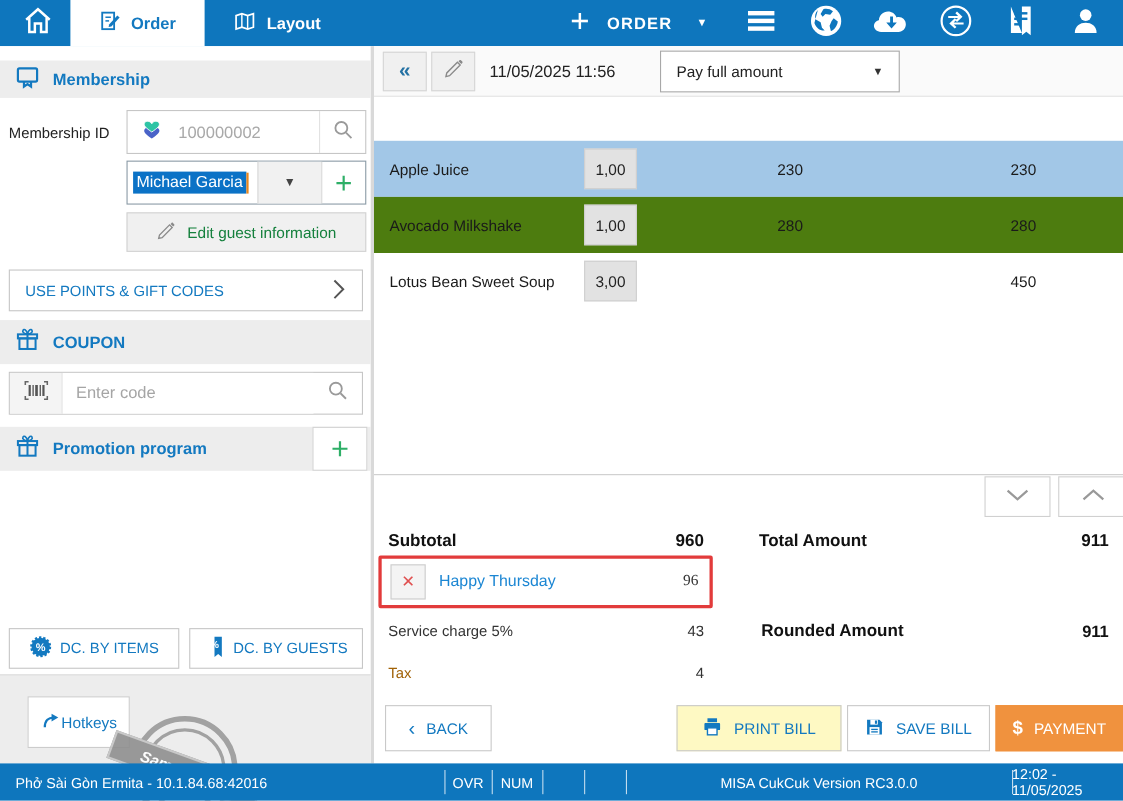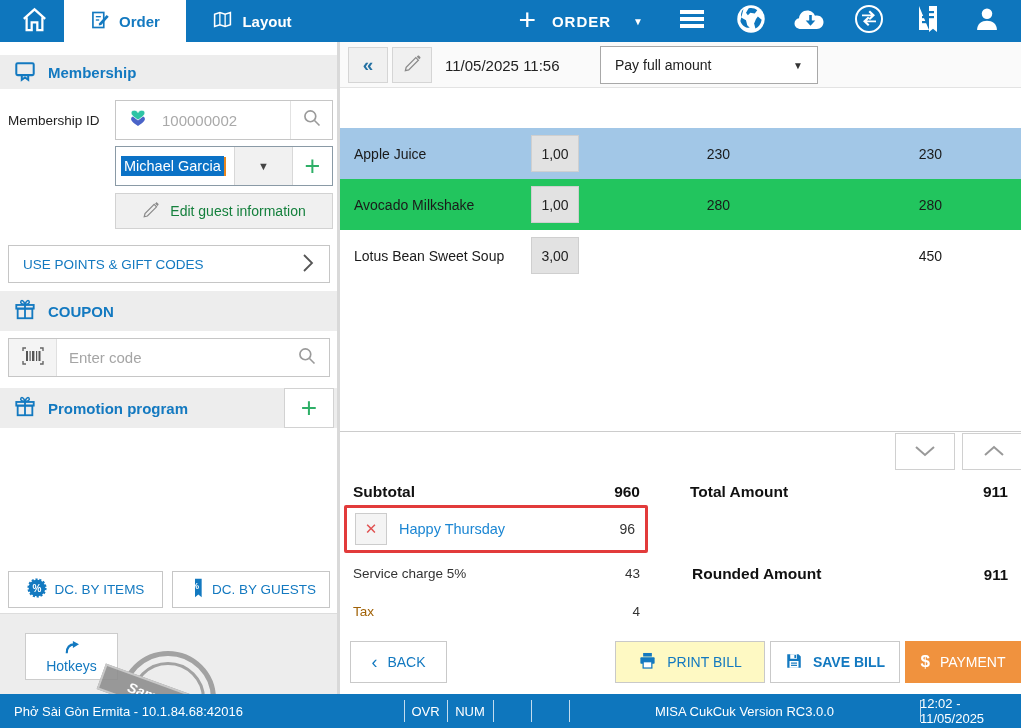--- a/index.html
+++ b/index.html
@@ -45,21 +45,21 @@
   .use-points-btn .chev { margin-left:auto; }
   .coupon-input { position:absolute; left:8px; top:296px; width:322px; height:39px; border:1px solid #c6c6c6; background:#fff; display:flex; align-items:stretch; }
   .barcode-cell { width:48px; background:#f4f4f4; border-right:1px solid #e0e0e0; display:flex; align-items:center; justify-content:center; cursor:pointer; }
   .coupon-input input { flex:1; border:0; outline:0; padding-left:12px; font-size:15px; color:#333; font-family:inherit; }
   .coupon-input input::placeholder { color:#a5a5a5; opacity:1; }
   .coupon-search { width:44px; display:flex; align-items:center; justify-content:center; cursor:pointer; }
   .promo-add-btn { position:absolute; right:3px; top:346px; width:50px; height:40px; background:#fff; border:1px solid #d2d2d2; display:flex; align-items:center; justify-content:center; color:#2eaf67; font-size:28px; font-weight:300; cursor:pointer; }
   .dc-btn { position:absolute; top:529px; height:37px; background:#fff; border:1px solid #c6c6c6; display:flex; align-items:center; justify-content:center; gap:8px; color:#1379c0; font-size:13.5px; cursor:pointer; }
   .dc-items { left:8px; width:155px; } .dc-guests { left:172px; width:158px; }
   .side-bottom { position:absolute; left:0; top:571px; width:337px; height:81px; background:#ededed; border-top:1px solid #ddd; }
-  .hotkeys-btn { position:absolute; left:25px; top:591px; width:93px; height:47px; background:#fff; border:1px solid #ccc; display:flex; flex-direction:column; align-items:center; justify-content:center; gap:1px; color:#1379c0; font-size:14px; cursor:pointer; }
+  .hotkeys-btn { position:absolute; left:25px; top:591px; width:93px; height:47px; background:#fff; border:1px solid #ccc; display:flex; flex-direction:row; align-items:center; justify-content:center; gap:1px; color:#1379c0; font-size:14px; cursor:pointer; }
   .stamp { position:absolute; left:120px; top:609px; width:96px; height:96px; opacity:.9; }
   .stamp .ring-outer { position:absolute; inset:0; border:5px solid #9a9a9a; border-radius:50%; }
   .stamp .ring-inner { position:absolute; inset:11px; border:3px solid #9a9a9a; border-radius:50%; }
   .stamp .banner { position:absolute; left:-23px; top:36px; width:142px; height:27px; background:#8f8f8f; border:2px solid #c4c4c4; transform:rotate(20deg); display:flex; align-items:center; justify-content:center; color:#fff; font-size:14px; font-weight:bold; font-style:italic; }
 
   
   .main { position:absolute; left:340px; top:42px; width:681px; height:652px; background:#fff; overflow:hidden; }
   .order-toolbar { position:absolute; left:0; top:0; width:681px; height:46px; background:#fafafa; border-bottom:1px solid #e3e3e3; }
   .tb-btn { position:absolute; top:5px; width:40px; height:36px; background:#f0f0f0; border:1px solid #d5d5d5; display:flex; align-items:center; justify-content:center; cursor:pointer; }
   .btn-collapse { left:8px; color:#2471a3; font-size:19px; font-weight:bold; }
@@ -70,54 +70,54 @@
 
   .items-header { position:absolute; left:0; top:46px; width:681px; height:40px; background:#fff; }
   .items-header span { position:absolute; top:0; height:40px; display:flex; align-items:center; font-size:14px; color:#1a1a1a; }
   .h-name { left:14px; }
   .h-qty { left:175px; width:80px; justify-content:center; font-weight:bold; }
   .h-cost { left:300px; width:120px; justify-content:center; font-weight:bold; }
   .h-amt { left:515px; width:120px; justify-content:center; font-weight:bold; }
 
   .item-row { position:absolute; left:0; width:681px; height:51px; cursor:pointer; }
   .row-0 { top:86px; background:#a2c7e7; }
-  .row-1 { top:137px; background:#22c55e; }
+  .row-1 { top:137px; background:#4d7c0f; }
   .row-2 { top:188px; background:#fff; }
   .item-row .c-name { position:absolute; left:14px; top:0; height:51px; display:flex; align-items:center; font-size:14px; color:#1a1a1a; }
   .qty-box { position:absolute; left:191px; top:7px; width:48px; height:37px; background:#e2e2e2; border:1px solid #cfcfcf; display:flex; align-items:center; justify-content:center; font-size:14px; color:#222; }
   .item-row .c-cost { position:absolute; left:290px; width:100px; top:0; height:51px; display:flex; align-items:center; justify-content:flex-end; font-size:14px; color:#1a1a1a; }
   .item-row .c-amt { position:absolute; left:502px; width:100px; top:0; height:51px; display:flex; align-items:center; justify-content:flex-end; font-size:14px; color:#1a1a1a; }
 
   .totals-divider { position:absolute; left:0; top:389px; width:681px; height:1px; background:#ccc; }
   .scroll-btn { position:absolute; top:391px; height:37px; background:#fff; border:1px solid #d0d0d0; display:flex; align-items:center; justify-content:center; cursor:pointer; }
   .scroll-down { left:555px; width:60px; }
   .scroll-up { left:622px; width:64px; }
 
   .t-label { position:absolute; display:flex; align-items:center; color:#111; }
   .t-value { position:absolute; display:flex; align-items:center; justify-content:flex-end; color:#111; }
   .lbl-subtotal { left:13px; top:437px; height:26px; font-size:15.5px; font-weight:bold; }
   .val-subtotal { left:200px; top:437px; width:100px; height:26px; font-size:15.5px; font-weight:bold; }
   .discount-box { position:absolute; left:4px; top:463px; width:304px; height:48px; background:#fff; border:3px solid #e23b3b; border-radius:2px; display:flex; align-items:center; }
   .discount-x { width:32px; height:32px; margin-left:8px; background:#f4f4f4; border:1px solid #ccc; display:flex; align-items:center; justify-content:center; color:#e05151; font-size:15px; cursor:pointer; }
   .discount-name { margin-left:12px; color:#1b86d3; font-size:14.5px; }
-  .discount-val { margin-left:auto; margin-right:10px; color:#333; font-size:14px; }
+  .discount-val { margin-left:auto; margin-right:10px; color:#333; font-size:14px;font-family:Liberation Serif, serif; }
   .lbl-service { left:13px; top:521px; height:20px; font-size:13.5px; color:#333; }
   .val-service { left:200px; top:521px; width:100px; height:20px; font-size:13.5px; color:#333; }
   .lbl-tax { left:13px; top:559px; height:20px; font-size:13.5px; color:#a16207; }
   .val-tax { left:200px; top:559px; width:100px; height:20px; font-size:13.5px; color:#333; }
   .lbl-total { left:350px; top:437px; height:26px; font-size:15.5px; font-weight:bold; }
   .val-total { left:568px; top:437px; width:100px; height:26px; font-size:15.5px; font-weight:bold; }
   .lbl-rounded { left:352px; top:519px; height:26px; font-size:15.5px; font-weight:bold; }
   .val-rounded { left:568px; top:519px; width:100px; height:26px; font-size:15px; font-weight:600; }
 
   .ft-btn { position:absolute; top:599px; height:42px; display:flex; align-items:center; justify-content:center; gap:10px; font-size:14px; cursor:pointer; }
   .btn-back { left:10px; width:97px; background:#fff; border:1px solid #c9c9c9; color:#1379c0; }
   .btn-back .back-chev { font-size:18px; }
   .btn-print { left:275px; width:150px; background:#fef9c3; border:1px solid #c9c9c9; color:#1379c0; }
-  .btn-save { left:430px; width:130px; background:#fff; border:1px solid #c9c9c9; color:#1379c0;font-weight:bold; }
+  .btn-save { left:430px; width:130px; background:#fff; border:1px solid #c9c9c9; color:#1379c0; }
   .btn-payment { left:565px; width:116px; background:#f0923e; border:1px solid #f0923e; color:#fff; font-weight:500; }
   .btn-payment .dollar { font-size:17px; font-weight:bold; }
 
   
   .statusbar { position:absolute; left:0; top:694px; width:1021px; height:34px; background:#0e76bd; color:#fff; font-size:13px; }
   .sb-item { position:absolute; top:0; height:34px; display:flex; align-items:center; }
   .sb-loc { left:14px; }
   .sb-ovr { left:404px; width:43px; justify-content:center; }
   .sb-num { left:447px; width:46px; justify-content:center; }
   .sb-version { left:569px; width:351px; justify-content:center; }

